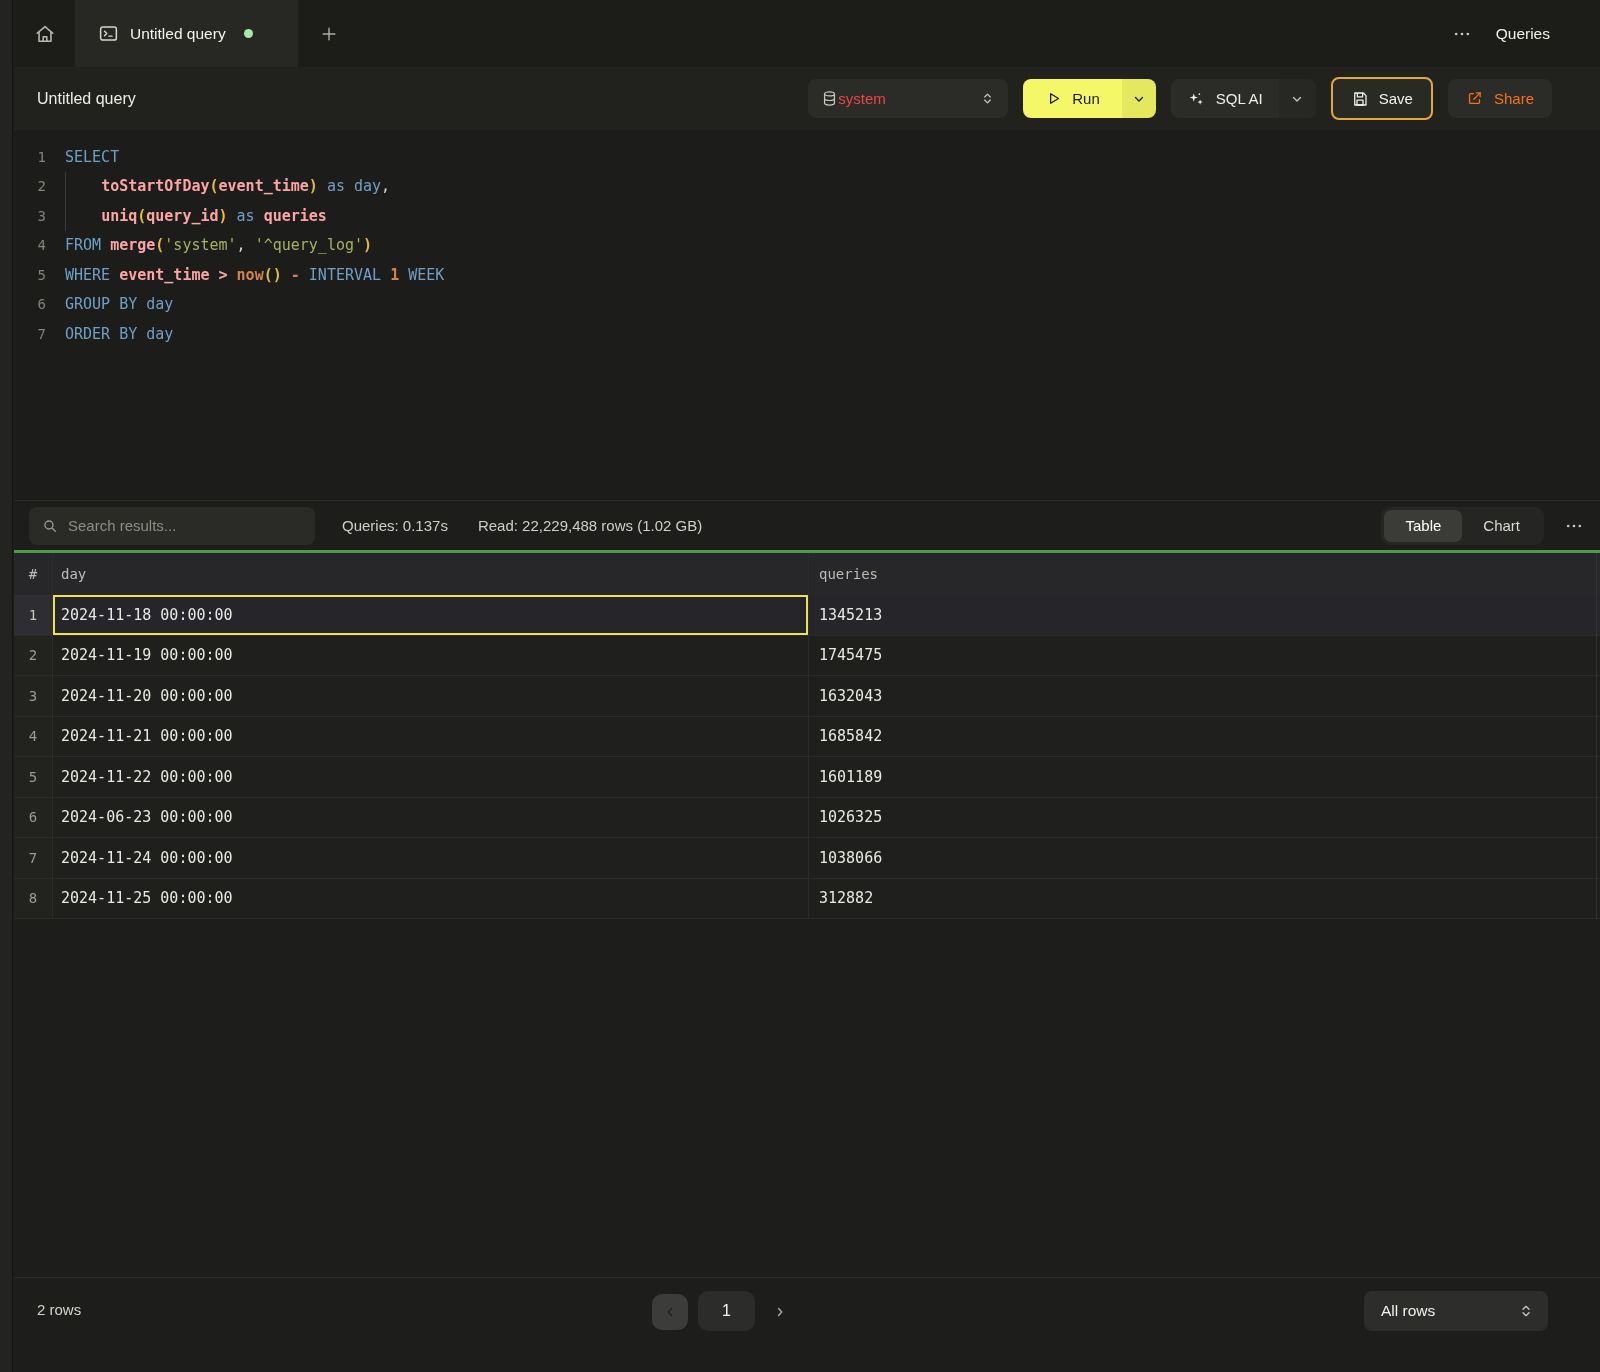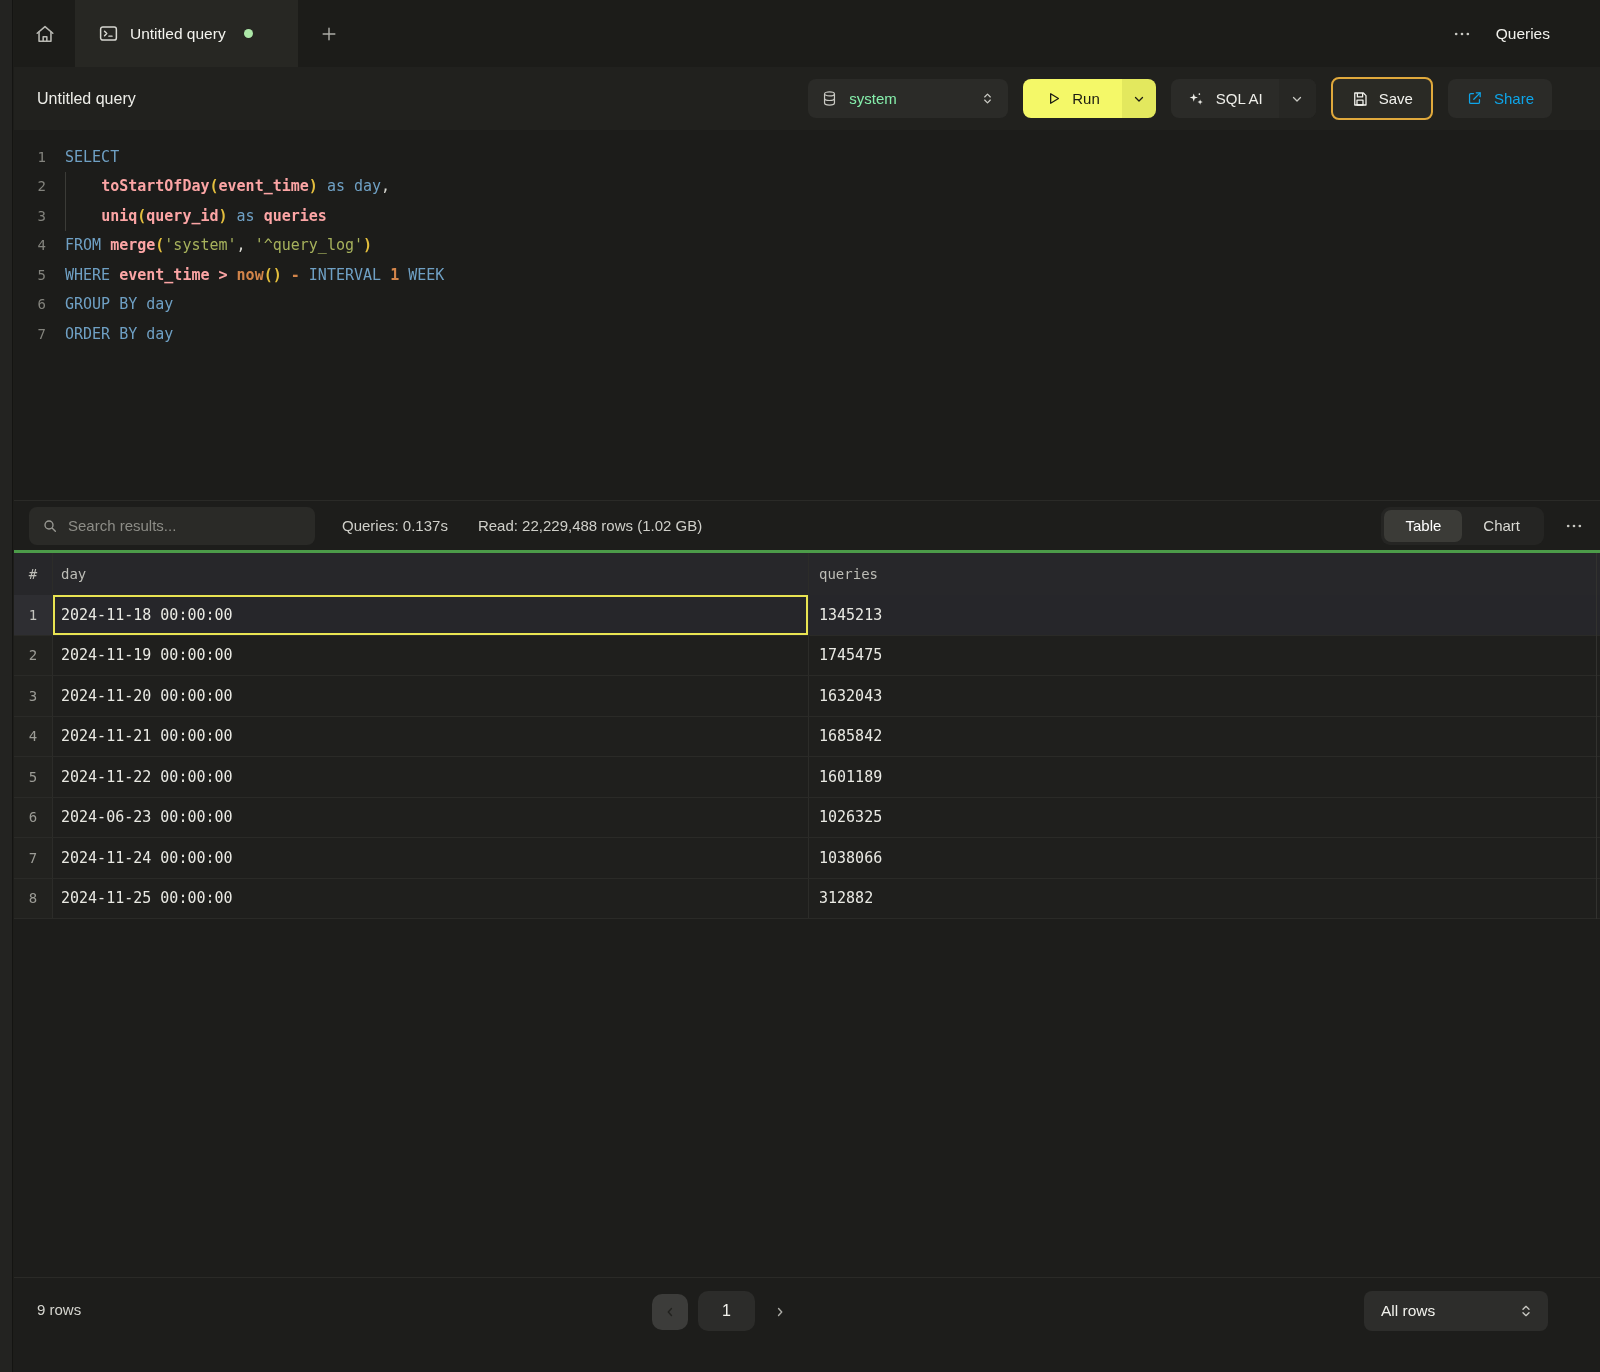--- a/index.html
+++ b/index.html
@@ -28,31 +28,31 @@
   .new-tab-btn { width: 62px; display: flex; align-items: center; justify-content: center; color: #ACACA6; cursor: pointer; }
   .tab-bar-right { margin-left: auto; display: flex; align-items: center; gap: 24px; padding-right: 50px; }
   .tabbar-menu { color: #C9C9C3; display: flex; cursor: pointer; }
   .queries-label { font-size: 15.5px; color: #F1F1EC; cursor: pointer; }
 
   
   .toolbar { height: 63px; background: #21211E; display: flex; align-items: center; padding: 0 48px 0 23px; flex-shrink: 0; }
   .toolbar-title { font-size: 16px; color: #EDEDE8; }
   .toolbar-actions { margin-left: auto; display: flex; align-items: center; gap: 15px; }
   .btn { height: 39px; border-radius: 8px; display: flex; align-items: center; font-size: 15px; cursor: pointer; }
-  .select-db { width: 200px; background: #2B2B28; padding: 0 13px; gap: 11px; color: #86efac; }
+  .select-db { width: 200px; background: #2B2B28; padding: 0 13px; color: #ef4444; }
   .select-db .lbl { flex: 1; }
   .icon-dim { color: #C9C9C3; display: flex; }
   .run-btn { overflow: hidden; padding: 0; }
   .run-main { height: 100%; display: flex; align-items: center; gap: 10px; padding: 8px 22px; font-weight: 500; }
   .run-caret { height: 100%; width: 34px; display: flex; align-items: center; justify-content: center; }
   .sqlai-btn { background: #2B2B28; padding: 0; color: #EFEFEA; overflow: hidden; }
   .sqlai-main { height: 100%; display: flex; align-items: center; gap: 11px; padding: 0 16px; }
   .sqlai-caret { height: 100%; width: 37px; display: flex; align-items: center; justify-content: center; background: #272724; color: #C9C9C3; }
   .save-btn { background: #2A2A25; padding: 0 18px; gap: 10px; color: #F2F2ED; height: 43px; }
-  .share-btn { background: #2B2B28; padding: 0 18px; gap: 11px; color: #0ea5e9; }
+  .share-btn { background: #2B2B28; padding: 0 18px; gap: 11px; color: #f97316; }
 
   
   .editor { flex: 1; background: #1C1C1A; padding-top: 12px; position: relative;
     font-family: "DejaVu Sans Mono", monospace; font-size: 15px; }
   .code-line { display: flex; height: 29.5px; align-items: center; }
   .gutter { width: 32px; flex-shrink: 0; text-align: right; color: #83837D; font-size: 14px; }
   .code { white-space: pre; padding-left: 19px; }
   .tok-kw { color: #6FA0C4; }
   .tok-id { color: #fca5a5; font-weight: bold; }
   .tok-pa { color: #E3BE3D; font-weight: bold; }
@@ -317,21 +317,21 @@
           <div class="cell-num">8</div>
           <div class="cell-day">2024-11-25 00:00:00</div>
           <div class="cell-queries">312882</div>
         </div>
       </div>
   </div>
 
   <div class="empty-space"></div>
 
   <div class="footer">
-    <span class="rowcount">9 rows</span>
+    <span class="rowcount">2 rows</span>
     <div class="pager">
       <div class="pg-prev">
         <svg width="14" height="14" viewBox="0 0 24 24" fill="none" stroke="currentColor" stroke-width="2.4" stroke-linecap="round" stroke-linejoin="round">
             <path d="M14.5 6 9 12l5.5 6"></path>
           </svg>
       </div>
       <div class="pg-page">1</div>
       <div class="pg-next">
         <svg width="14" height="14" viewBox="0 0 24 24" fill="none" stroke="currentColor" stroke-width="2.4" stroke-linecap="round" stroke-linejoin="round">
             <path d="M9.5 6 15 12l-5.5 6"></path>

